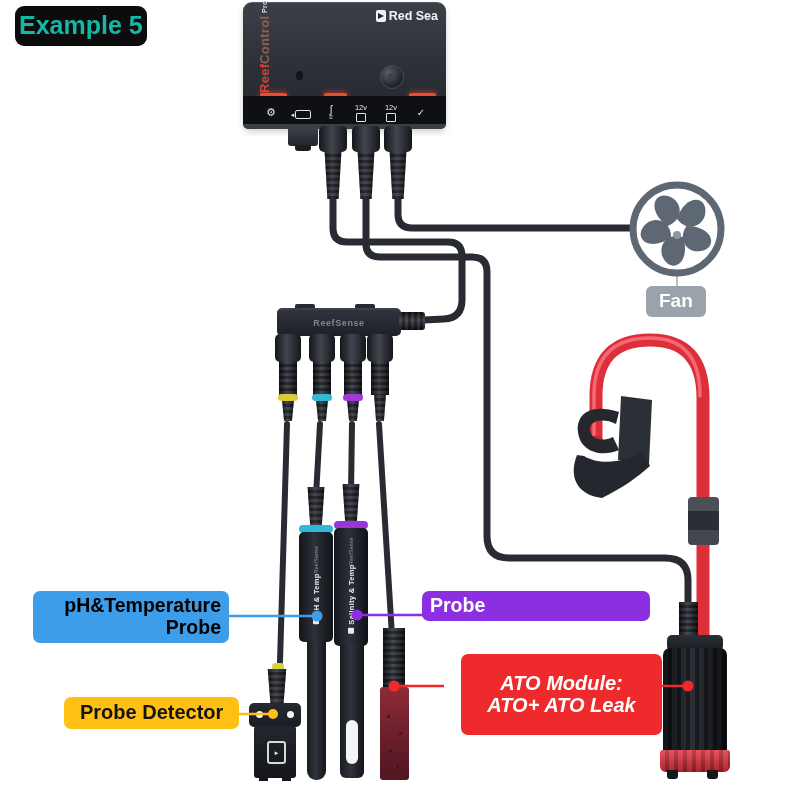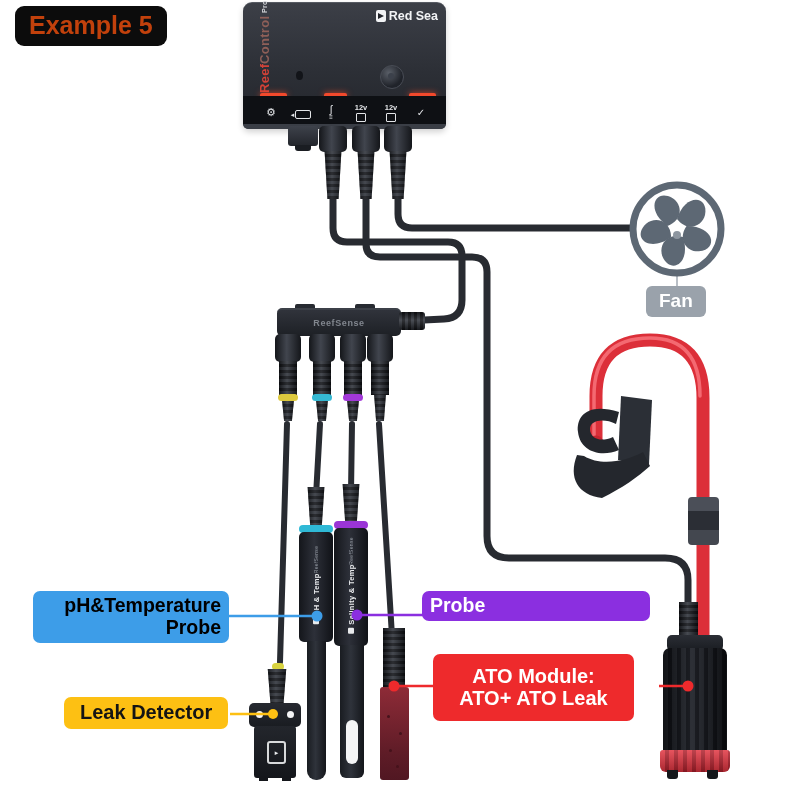--- a/index.html
+++ b/index.html
@@ -29,21 +29,21 @@
   #redsea .rs-text{color:#f2f3f5;font-weight:bold;font-size:12.5px;}
   #knob{position:absolute;left:137px;top:62px;width:22px;height:22px;border-radius:50%;
     background:radial-gradient(circle at 35% 32%,#5a5f68,#20232a 65%);border:1px solid #484c55;}
   #knob::after{content:"";position:absolute;left:7px;top:7px;width:6px;height:6px;border-radius:50%;background:#3c414b;}
   #ctrl-hole{position:absolute;left:53px;top:68px;width:7px;height:9px;border-radius:50%;background:#121419;}
   #ports{position:absolute;left:15px;bottom:7px;width:176px;display:flex;justify-content:space-between;color:#e3e5e8;}
   .pcell{width:26px;display:flex;flex-direction:column;align-items:center;justify-content:center;font-size:11px;line-height:1;}
   .usb-wrap{display:flex;align-items:center;gap:1px;margin-top:4px;}
   .usb-arr{font-size:7px;} .usb-rect{width:14px;height:7px;border:1px solid #e3e5e8;border-radius:2px;}
   .stackA{font-size:10px;line-height:.8;} .stackB{font-size:6px;line-height:1;}
-  .p12-t{font-size:7.5px;font-weight:bold;} .pbox{width:8px;height:7px;border:1px solid #e3e5e8;border-radius:1px;margin-top:2px;}
+  .p12-t{font-size:7.5px;font-weight:normal;} .pbox{width:8px;height:7px;border:1px solid #e3e5e8;border-radius:1px;margin-top:2px;}
   .check{font-size:10px;}
   
   .barrel{background:linear-gradient(90deg,#14161a,#41454e 45%,#14161a);border-radius:5px;}
   .ribs{background-image:linear-gradient(90deg,rgba(0,0,0,.55),rgba(255,255,255,.10) 45%,rgba(0,0,0,.55)),
     repeating-linear-gradient(180deg,#31353d 0 3px,#14161b 3px 6px);}
   .taper{clip-path:polygon(8% 0,92% 0,78% 100%,22% 100%);}
   .ring{border-radius:4px;}
   .probe-head{background:linear-gradient(90deg,#14161b,#2d3039 45%,#101217);border-radius:5px;}
   .vtext{position:absolute;inset:0;display:flex;align-items:center;justify-content:center;}
   .vtext .vt{writing-mode:vertical-rl;transform:rotate(180deg);color:#eceef0;font-size:7.5px;
@@ -77,25 +77,25 @@
   #hub{left:277px;top:308px;width:124px;height:26px;border-radius:5px;
     background:linear-gradient(180deg,#303publicité0%,#1d2025 100%);
     background:linear-gradient(180deg,#30333b 0%,#1d2025 100%);border-top:2px solid #3c4048;
     display:flex;align-items:center;justify-content:center;}
   #hub .hub-text{color:#81868e;font-size:9px;font-weight:bold;letter-spacing:.6px;}
   .hub-tab{top:304px;width:20px;height:5px;background:#272a31;border-radius:2px 2px 0 0;}
   #hub-pigtail{left:399px;top:312px;width:26px;height:18px;border-radius:3px;
     background-image:linear-gradient(180deg,rgba(0,0,0,.5),rgba(255,255,255,.12) 45%,rgba(0,0,0,.5)),
     repeating-linear-gradient(90deg,#31353d 0 3px,#14161b 3px 6px);}
   
-  #lbl-example{left:15px;top:6px;background:#0c0c0c;color:#c2410c;font-size:25px;padding:5px 14px 7px;border-radius:9px;}
+  #lbl-example{left:15px;top:6px;background:#0c0c0c;color:#14b8a6;font-size:25px;padding:5px 4px 7px;border-radius:9px;}
   #lbl-ph{left:33px;top:591px;width:180px;background:#3d9de8;color:#000000;font-size:19.5px;padding:4px 8px;text-align:right;}
   #lbl-sal{left:422px;top:591px;width:212px;background:#8b2fe0;color:#fff;font-size:19.5px;padding:4px 8px;text-align:left;}
   #lbl-leak{left:64px;top:697px;background:#fdc013;color:#141414;font-size:20px;padding:4px 16px 6px;}
-  #lbl-ato{left:433px;top:654px;width:185px;background:#ee2a2c;color:#fff;font-size:20px;padding:11px 8px;text-align:center;}
+  #lbl-ato{left:461px;top:654px;width:185px;background:#ee2a2c;color:#fff;font-size:20px;padding:18px 8px;text-align:center;font-style:italic;}
   #lbl-fan{left:646px;top:286px;background:#9aa2ab;color:#fff;font-size:19px;padding:4px 13px 6px;border-radius:6px;}
 </style>
 </head>
 <body>
 
 <div id="stage">
 
   <svg id="wires" class="layer">
 
     <path d="M 398 190 L 398 214 Q 398 228 412 228 L 640 228" fill="none" stroke="#282b31" stroke-width="7" stroke-linecap="round"></path>
@@ -285,21 +285,21 @@
     <span>Example 5</span>
   </div>
   <div id="lbl-ph" class="abs lbl">
     <div>pH&amp;Temperature</div>
     <div>Probe</div>
   </div>
   <div id="lbl-sal" class="abs lbl">
     <div>Probe</div>
   </div>
   <div id="lbl-leak" class="abs lbl">
-    <span>Leak Detector</span>
+    <span>Probe Detector</span>
   </div>
   <div id="lbl-ato" class="abs lbl">
     <div>ATO Module:</div>
     <div>ATO+ ATO Leak</div>
   </div>
   <div id="lbl-fan" class="abs lbl">
     <span>Fan</span>
   </div>
 
 </div>

